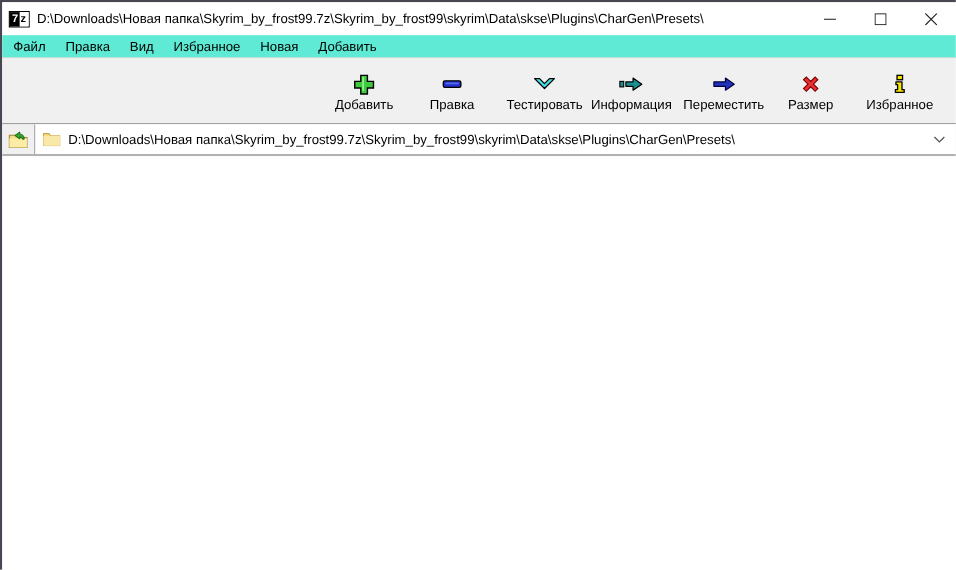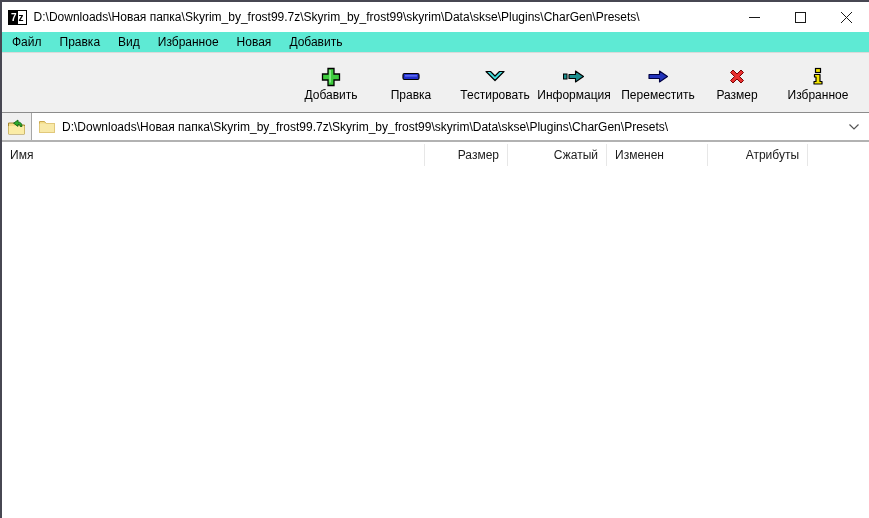--- a/index.html
+++ b/index.html
@@ -180,23 +180,16 @@
       </span>
       <span class="combo-path">D:\Downloads\Новая папка\Skyrim_by_frost99.7z\Skyrim_by_frost99\skyrim\Data\skse\Plugins\CharGen\Presets\</span>
       <span class="combo-chevron">
         <svg width="12" height="8" viewBox="0 0 12 8">
             <path d="M1.5 1.5 L6 6 L10.5 1.5" fill="none" stroke="#555" stroke-width="1.2"></path>
           </svg>
       </span>
     </div>
   </div>
 
-  <div class="list-header">
-    <span class="col col-name">Имя</span>
-    <span class="col col-size right">Размер</span>
-    <span class="col col-packed right">Сжатый</span>
-    <span class="col col-modified">Изменен</span>
-    <span class="col col-attrs right">Атрибуты</span>
-  </div>
 
   <div class="list-body"></div>
 
 </div>
 
 </body></html>

